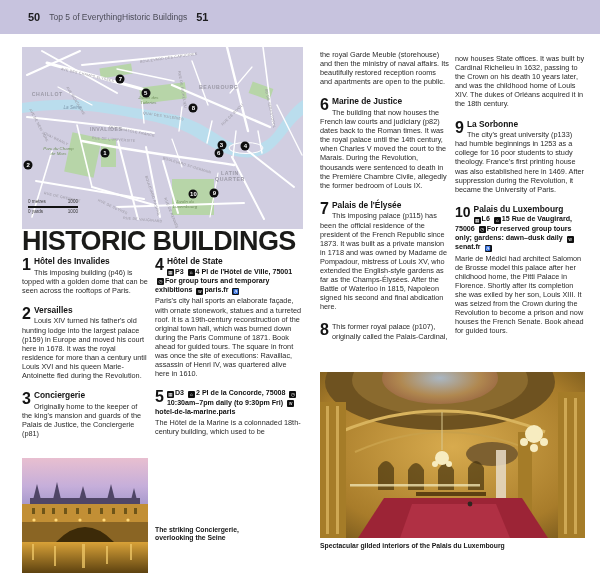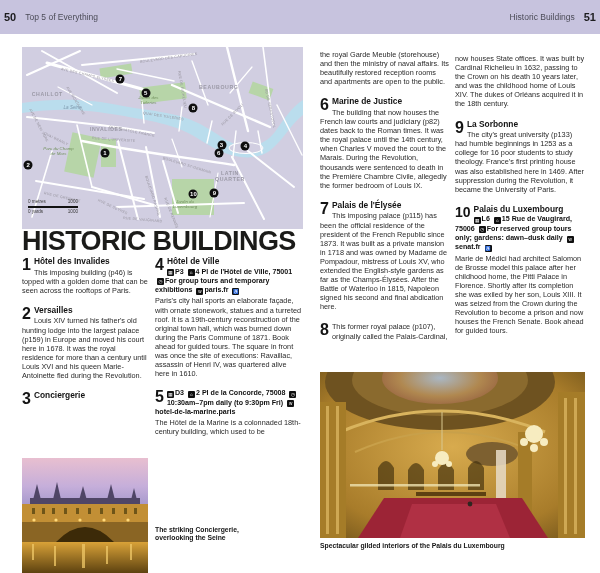--- a/index.html
+++ b/index.html
@@ -1,20 +1,20 @@
 <!DOCTYPE html>
 <html><head>
 <meta charset="utf-8">
 <style>
   html,body{margin:0;padding:0;background:#e9e9e9;}
   .page{position:relative;width:600px;height:573px;background:#ffffff;overflow:hidden;
         font-family:"Liberation Sans",sans-serif;color:#2a2a2a;}
   
   .hdr{position:absolute;left:0;top:0;width:600px;height:34px;background:#c7c3de;
-       display:flex;align-items:center;justify-content:space-between;box-sizing:border-box;padding:0 4px;}
+       display:flex;align-items:center;box-sizing:border-box;padding:0 28px;}
   .hdr .grp{display:flex;align-items:center;gap:9px;}
   .hdr .pnum{font-size:11px;font-weight:800;color:#1c1c1e;}
   .hdr .ptitle{font-size:8.5px;color:#4c4c58;}
   
   .map{position:absolute;left:22px;top:47px;width:281px;height:182px;background:#d1cee1;overflow:hidden;}
   .map svg{position:absolute;left:0;top:0;}
   .overlay{position:absolute;left:0;top:0;width:100%;height:100%;}
   .badge{position:absolute;width:9px;height:9px;background:#0e0e0e;border-radius:50%;
          color:#fff;font-size:6px;font-weight:700;line-height:9px;text-align:center;transform:translate(-50%,-50%);}
   .arealbl{position:absolute;font-size:5.2px;letter-spacing:.6px;color:#9b99a6;font-weight:700;transform:translate(-50%,-50%);text-align:center;width:40px;line-height:6px;}
@@ -173,27 +173,28 @@
       <p class="body">This imposing building (p46) is topped with a golden dome that can be seen across the rooftops of Paris.</p>
     </div>
     <div class="entry">
       <span class="num">2</span>
       <h3 class="etitle">Versailles</h3>
       <p class="body">Louis XIV turned his father's old hunting lodge into the largest palace (p159) in Europe and moved his court here in 1678. It was the royal residence for more than a century until Louis XVI and his queen Marie-Antoinette fled during the Revolution.</p>
     </div>
     <div class="entry">
       <span class="num">3</span>
       <h3 class="etitle">Conciergerie</h3>
+      <p class="body">Originally home to the keeper of the king's mansion and guards of the Palais de Justice, the Conciergerie (p81)</p>
     </div>
   </div>
 
   <div class="col c2">
     <div class="entry">
       <span class="num">4</span>
-      <h3 class="etitle">Hôtel de Ville</h3>
+      <h3 class="etitle">Hôtel de State</h3>
       <p class="info">
         <span class="ic">▦</span><span>P3</span>
         <span class="ic">⌂</span><span>4 Pl de l'Hôtel de Ville, 75001</span>
         <span class="ic">◷</span><span>For group tours and temporary exhibitions</span>
         <span class="ic">w</span><span>paris.fr</span>
         <span class="ic">♿</span>
       </p>
       <p class="body">Paris's city hall sports an elaborate façade, with ornate stonework, statues and a turreted roof. It is a 19th-century reconstruction of the original town hall, which was burned down during the Paris Commune of 1871. Book ahead for guided tours. The square in front was once the site of executions: Ravaillac, assassin of Henri IV, was quartered alive here in 1610.</p>
     </div>
     <div class="entry">

